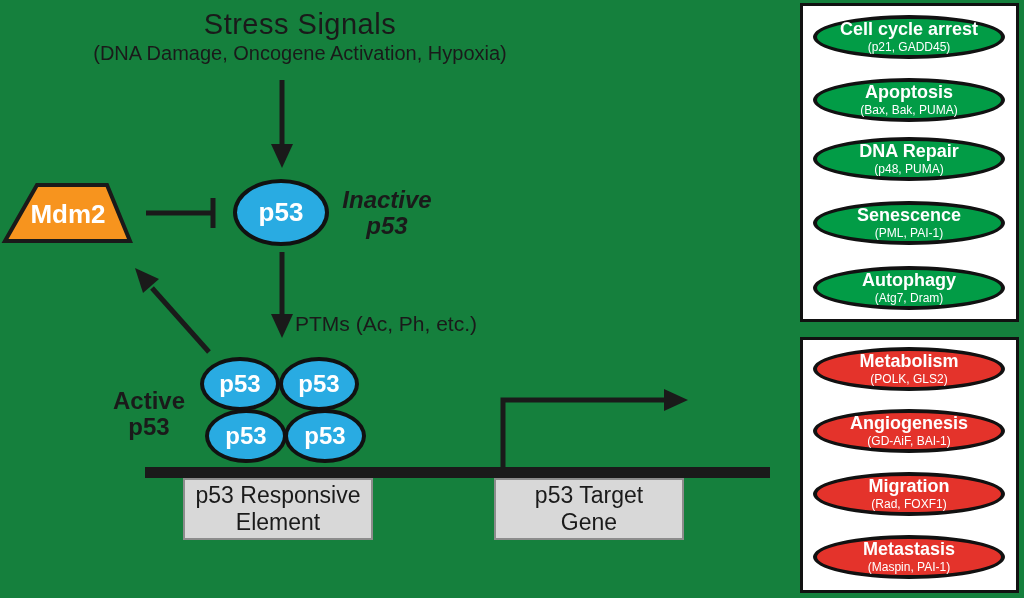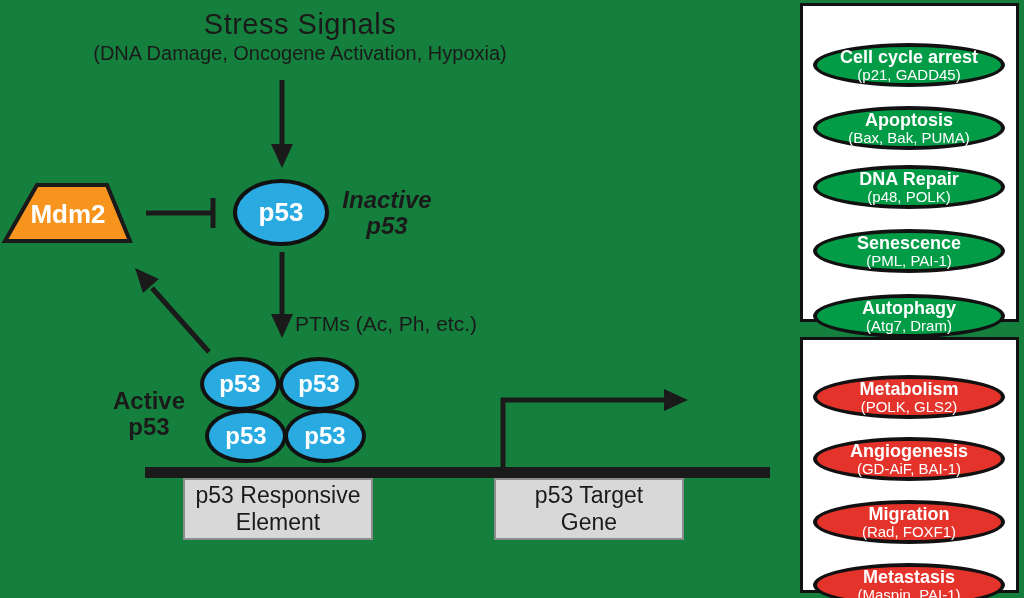--- a/index.html
+++ b/index.html
@@ -51,26 +51,26 @@
   .gene-box.target { left:494px; }
 
   
   .panel { left:800px; width:219px; border:3px solid #111; background:#fff; }
   .panel.green-panel { top:3px; height:319px; }
   .panel.red-panel { top:337px; height:256px; }
   .oval {
     position:absolute; left:10px; width:192px; height:44px;
     border:4px solid #111; border-radius:50%;
     display:flex; flex-direction:column; align-items:center; justify-content:center;
-    color:#fff; text-align:center;margin-top:28px;
+    color:#fff; text-align:center;
   }
   .oval.green { background:#029C46; }
   .oval.red { background:#E4332B; }
   .oval-title { font-weight:bold; font-size:18px; line-height:19px; }
-  .oval-genes { font-size:15px; line-height:16px; }
+  .oval-genes { font-size:12px; line-height:16px; }
 </style>
 </head>
 <body>
 
 <div class="stage">
 
   <svg class="layer" viewBox="0 0 1024 598">
 
     <line x1="282" y1="80" x2="282" y2="148" stroke="#1a1a1a" stroke-width="5"></line>
     <polygon points="282,168 271,144 293,144" fill="#1a1a1a"></polygon>
@@ -136,21 +136,21 @@
     <div class="oval green" style="top:9px">
       <div class="oval-title">Cell cycle arrest</div>
       <div class="oval-genes">(p21, GADD45)</div>
     </div>
     <div class="oval green" style="top:72px">
       <div class="oval-title">Apoptosis</div>
       <div class="oval-genes">(Bax, Bak, PUMA)</div>
     </div>
     <div class="oval green" style="top:131px">
       <div class="oval-title">DNA Repair</div>
-      <div class="oval-genes">(p48, POLK)</div>
+      <div class="oval-genes">(p48, PUMA)</div>
     </div>
     <div class="oval green" style="top:195px">
       <div class="oval-title">Senescence</div>
       <div class="oval-genes">(PML, PAI-1)</div>
     </div>
     <div class="oval green" style="top:260px">
       <div class="oval-title">Autophagy</div>
       <div class="oval-genes">(Atg7, Dram)</div>
     </div>
   </div>

